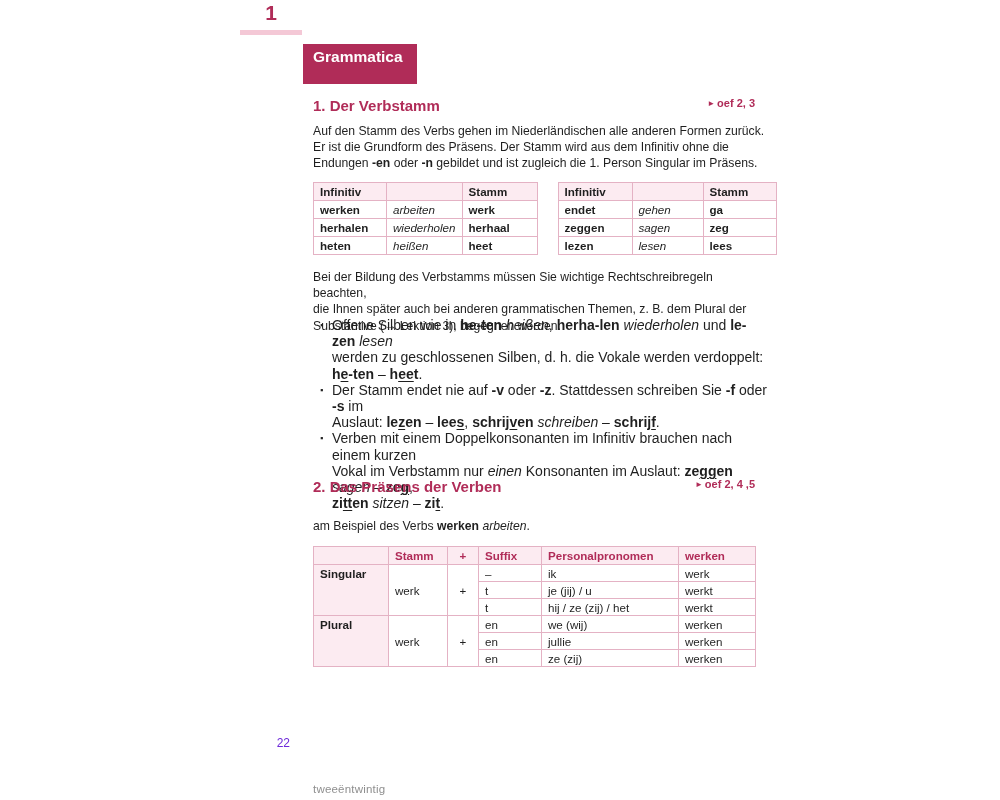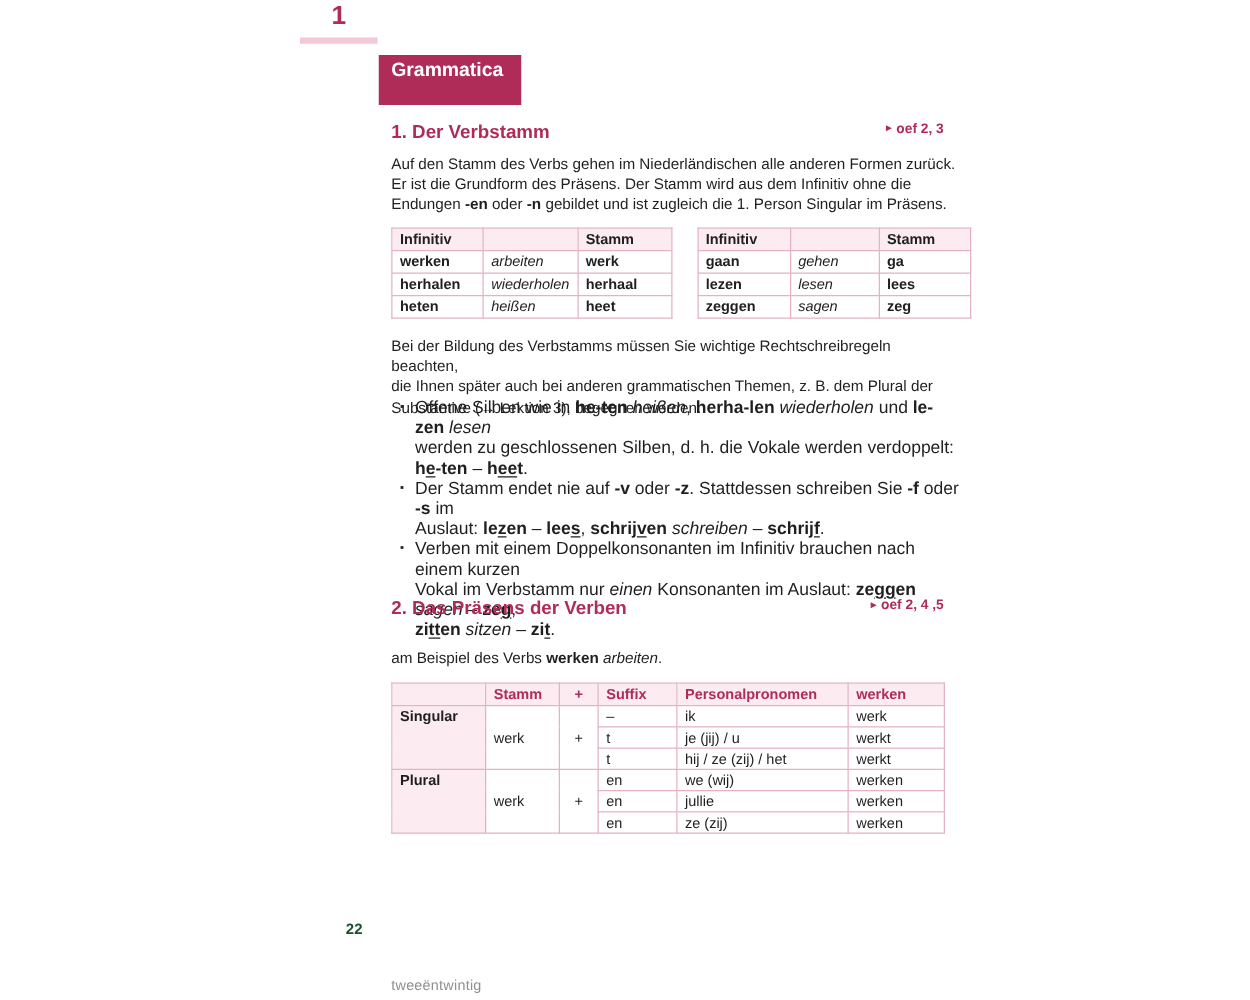--- a/index.html
+++ b/index.html
@@ -48,21 +48,21 @@
   .t1 .c-ital{font-style:italic;}
 
   .t2{position:absolute;left:313px;top:546px;}
   .t2 thead th{color:var(--accent);}
   .t2 td{height:17px;}
   .t2 .c-label{background:var(--pink-bg);font-weight:bold;vertical-align:top;padding-top:2px;}
   .t2 .c-stamm{vertical-align:middle;}
   .t2 .c-plus{text-align:center;vertical-align:middle;}
   .t2 th.h-plus{text-align:center;}
 
-  .footer-num{position:absolute;left:272px;top:736px;width:18px;text-align:right;font-size:12px;color:#14532d;font-weight:bold;}
+  .footer-num{position:absolute;left:272px;top:736px;width:18px;text-align:right;font-size:12px;color:#6d28d9;}
   .footer-word{position:absolute;left:313px;top:783px;font-size:11.5px;color:var(--muted);letter-spacing:0.2px;}
 </style>
 </head>
 <body>
 
 <div id="page">
 
   <div class="chapter-num">1</div>
   <div class="chapter-bar"></div>
 
@@ -115,33 +115,33 @@
         </colgroup>
       <thead>
         <tr>
           <th>Infinitiv</th>
           <th></th>
           <th>Stamm</th>
         </tr>
       </thead>
       <tbody id="t1-right-body">
           <tr>
-            <td class="c-bold">gaan</td>
+            <td class="c-bold">endet</td>
             <td class="c-ital">gehen</td>
             <td class="c-bold">ga</td>
+          </tr>
+          <tr>
+            <td class="c-bold">zeggen</td>
+            <td class="c-ital">sagen</td>
+            <td class="c-bold">zeg</td>
           </tr>
           <tr>
             <td class="c-bold">lezen</td>
             <td class="c-ital">lesen</td>
             <td class="c-bold">lees</td>
-          </tr>
-          <tr>
-            <td class="c-bold">zeggen</td>
-            <td class="c-ital">sagen</td>
-            <td class="c-bold">zeg</td>
           </tr>
         </tbody>
     </table>
   </div>
 
   <div class="para" style="top:269px;"><span>Bei der Bildung des Verbstamms müssen Sie wichtige Rechtschreibregeln beachten,</span><br><span>die Ihnen später auch bei anderen grammatischen Themen, z. B. dem Plural der</span><br><span>Substantive (→ Lektion 3), begegnen werden.</span></div>
 
   <div class="bullets">
     <div class="bullet">
       <span class="mark">▪</span>

